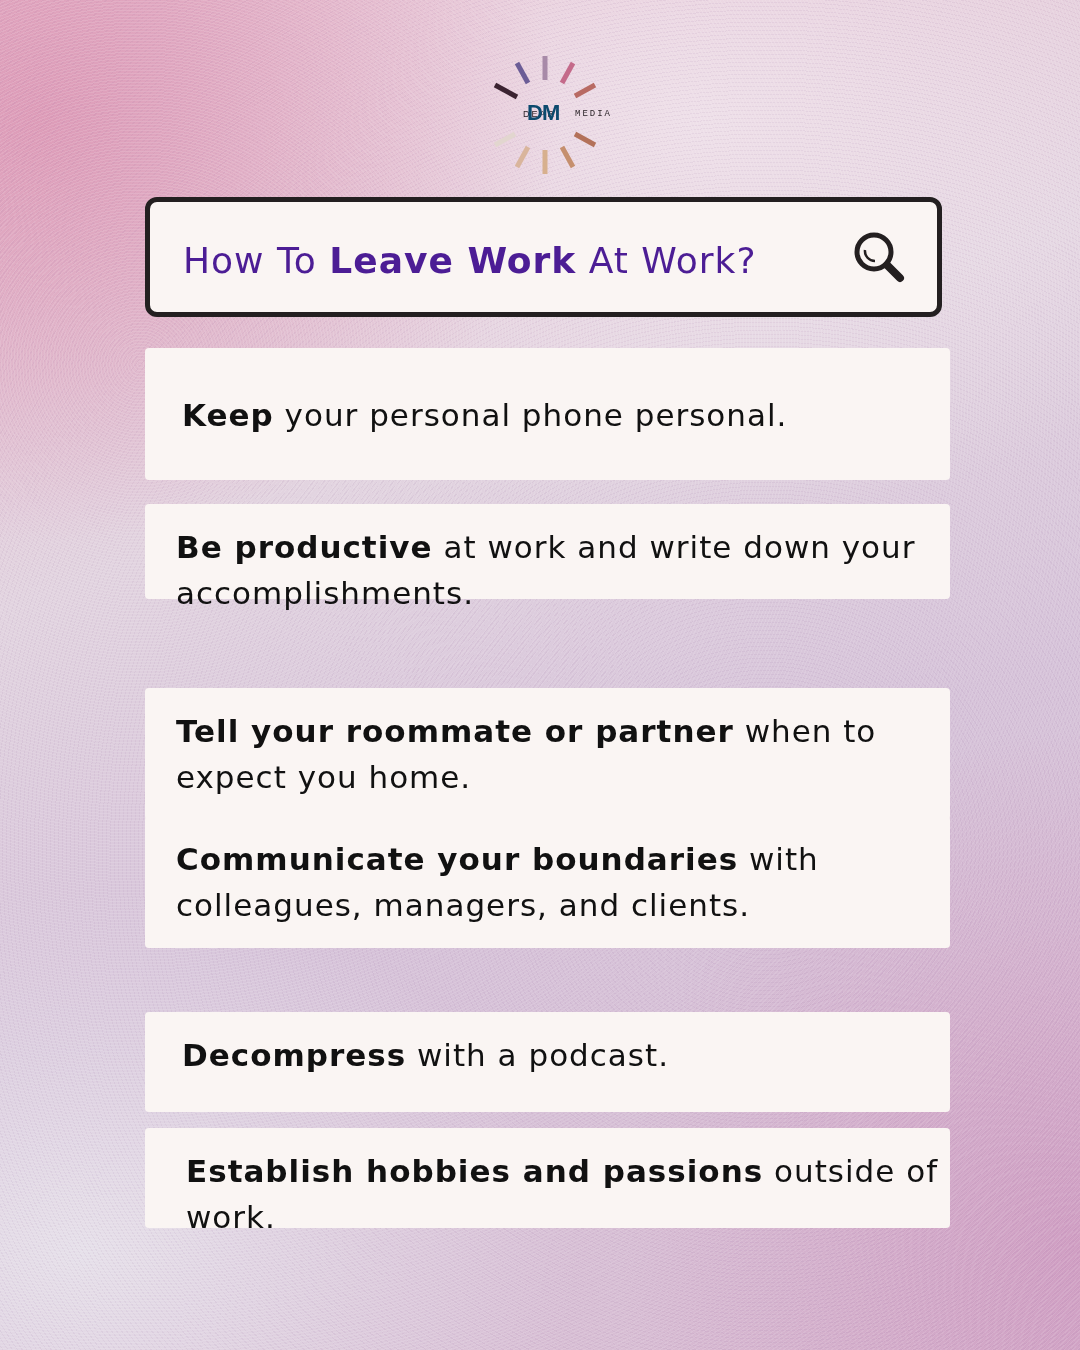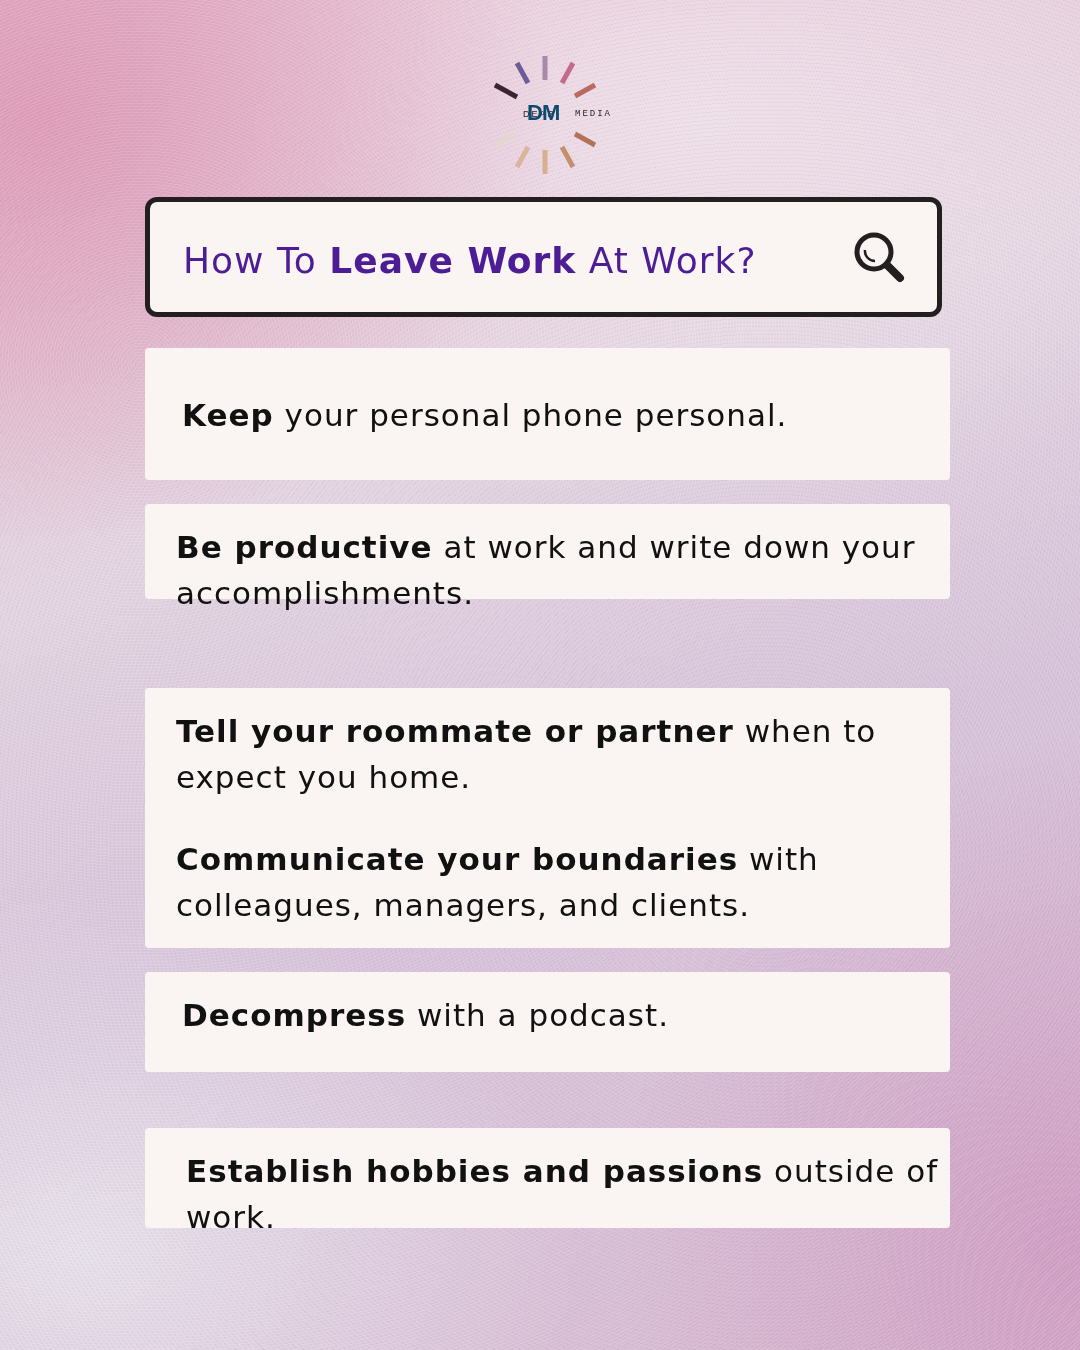--- a/index.html
+++ b/index.html
@@ -100,19 +100,19 @@
 </div>
 
 <div class="card" style="top:660px;height:132px;margin-top:28px;">
   <div class="card-text" style="left:31px;top:20px;"><b>Tell your roommate or partner</b><span> when to expect you home.</span></div>
 </div>
 
 <div class="card" style="top:816px;height:132px;padding-left:43px;">
   <div class="card-text" style="left:31px;top:20px;"><b>Communicate your boundaries</b><span> with colleagues, managers, and clients.</span></div>
 </div>
 
-<div class="card" style="top:972px;height:100px;">
+<div class="card" style="top:1012px;height:100px;">
   <div class="card-text" style="left:37px;top:20px;"><b>Decompress</b><span> with a podcast.</span></div>
 </div>
 
 <div class="card" style="top:1128px;height:100px;">
   <div class="card-text" style="left:41px;top:20px;"><b>Establish hobbies and passions</b><span> outside of work.</span></div>
 </div>
 
 </body></html>

